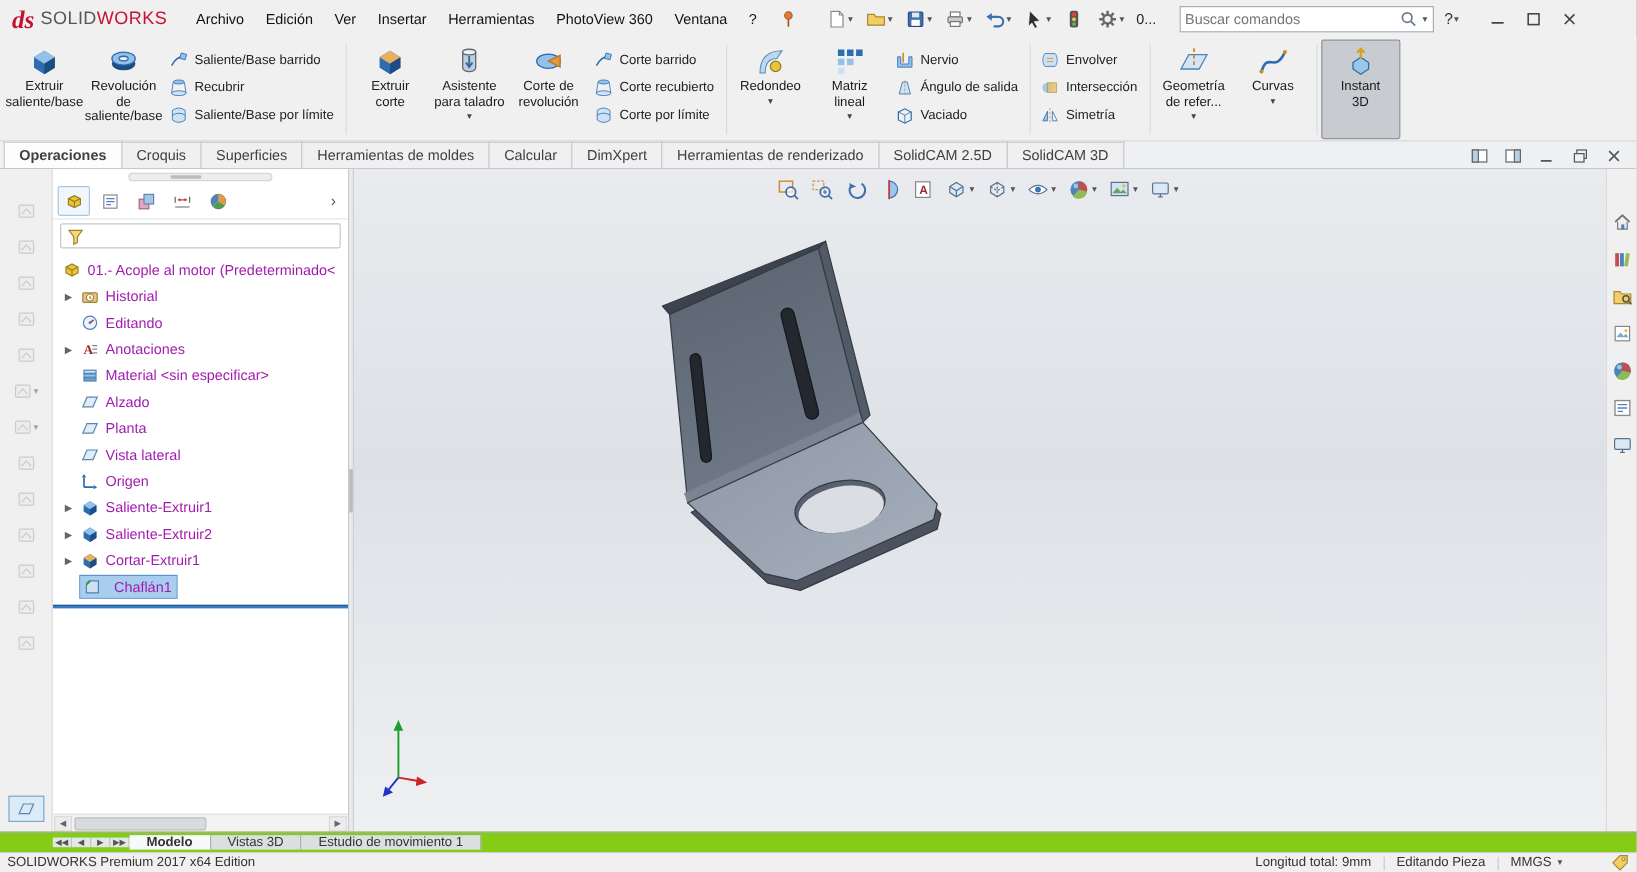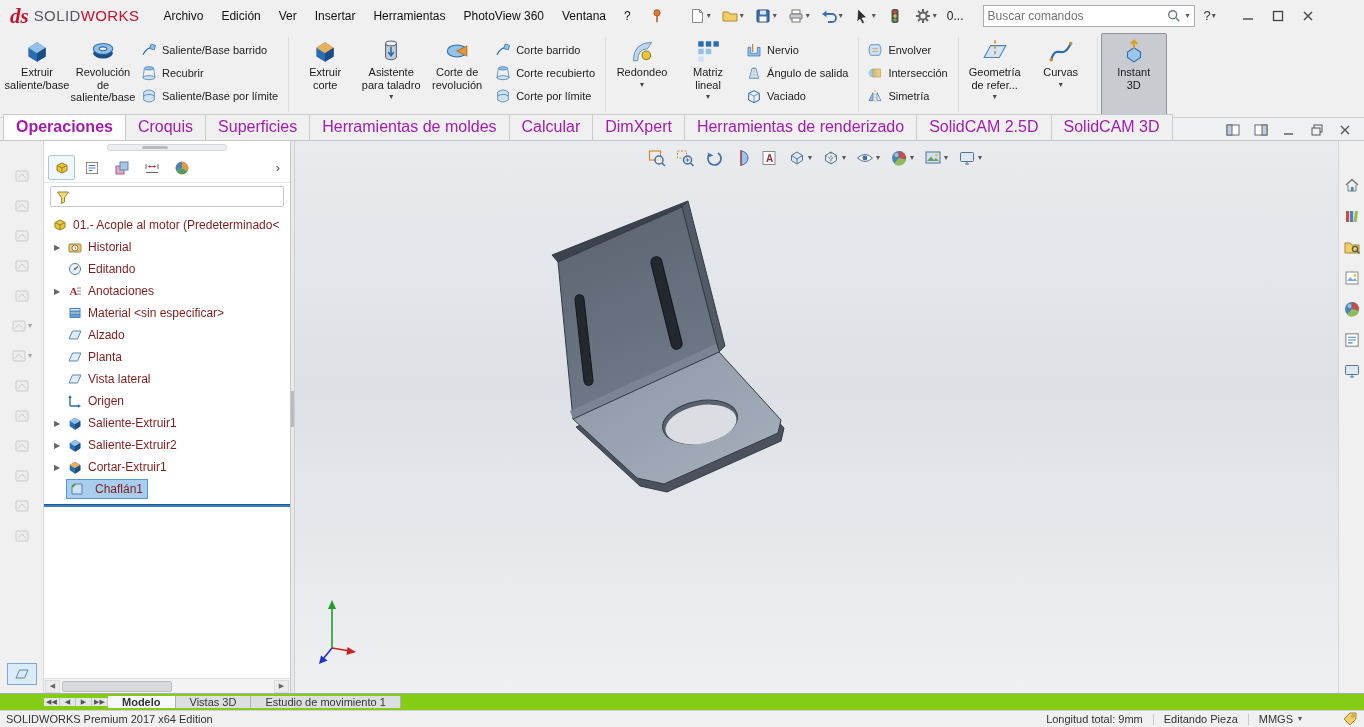--- a/index.html
+++ b/index.html
@@ -31,21 +31,21 @@
 .bigbtn{display:flex;flex-direction:column;align-items:center;justify-content:flex-start;width:66px;padding:4px 1px 1px;gap:2px;border:1px solid transparent;border-radius:2px}
 .bigbtn .lbl{font-size:11px;line-height:12.5px;text-align:center;white-space:pre-line;color:#1a1a1a}
 .bigbtn.active{background:#c8ccd1;border-color:#8f949a}
 .bigbtn .bdd{font-size:8px;color:#444;line-height:7px}
 .smallcol{display:flex;flex-direction:column;padding-top:5px}
 .smallbtn{display:flex;align-items:center;gap:5px;font-size:11px;height:23px;padding:0 6px 0 4px;border:1px solid transparent;border-radius:2px;white-space:nowrap}
 .s26{width:26px;height:26px}.s16{width:16px;height:16px}.s18{width:18px;height:18px}
 
 
 .tabbar{position:absolute;top:118px;left:0;width:1364px;height:23px;background:#eef0f1;border-bottom:1px solid #c5c7c9;display:flex;align-items:flex-end;padding-left:3px}
-.ctab{padding:3px 12px 4px;font-size:16px;color:#a21caf;background:#f0f0f1;border:1px solid #c9cacc;border-bottom:none;margin-right:-1px}
+.ctab{padding:3px 12px 4px;font-size:12px;color:#404040;background:#f0f0f1;border:1px solid #c9cacc;border-bottom:none;margin-right:-1px}
 .ctab.active{background:#fdfdfd;font-weight:bold;position:relative;z-index:2}
 .tabbar-right{margin-left:auto;display:flex;align-items:center;gap:10px;padding:0 10px 2px}
 .tbicon{width:18px;height:16px;display:flex;align-items:center;justify-content:center}
 
 
 .main{position:absolute;top:141px;left:0;width:1364px;height:552px;display:flex}
 .lstrip{width:44px;background:#f0f0f1;border-right:1px solid #d8d8da;display:flex;flex-direction:column;align-items:center;padding-top:24px;gap:8px}
 .stripbtn{width:30px;height:22px;display:flex;align-items:center;justify-content:center;opacity:.5}
 .stripbtn.on{opacity:1;border:1px solid #7fa8cd;background:#dcebf8;margin-top:auto;margin-bottom:8px}
 
@@ -57,21 +57,21 @@
 .fm-tabs{display:flex;align-items:center;gap:3px;padding:1px 4px 2px;border-bottom:1px solid #e6e7e8}
 .fmtab{width:27px;height:25px;display:flex;align-items:center;justify-content:center;border:1px solid transparent;border-radius:2px}
 .fmtab.active{background:#f1f6fb;border-color:#a9c7e2}
 .fm-exp{margin-left:auto;font-size:13px;color:#555;padding:0 6px}
 .fm-filter{display:flex;align-items:center;gap:4px;margin:3px 6px;height:21px;border:1px solid #c6c8ca;border-radius:2px;padding:0 4px;background:#fff}
 .fm-filter input{flex:1;border:none;outline:none;font-size:11px;background:transparent}
 .fm-tree{flex:1;padding-top:4px;overflow:hidden;font-size:12px}
 .trow{display:flex;align-items:center;height:22px;padding-left:10px;gap:0}
 .trow .tw{width:13px;font-size:8px;color:#666;flex:none;text-align:left}
 .trow .ic{flex:none;margin-right:5px;display:flex}
-.trow .tl{white-space:nowrap;color:#7f1d1d}
+.trow .tl{white-space:nowrap;color:#a21caf}
 .trow.root{padding-left:8px;}
 .selwrap{display:flex;align-items:center;gap:5px;background:#a8cdee;outline:1px solid #5a96cf;padding:1px 4px 1px 2px}
 .rollback{height:3px;background:#3a7cc2;border-top:1px solid #1e5globals;border-top:1px solid #1e5a96;margin-top:4px;width:100%}
 .fm-hscroll{height:15px;border-top:1px solid #e3e4e5;background:#f3f3f4;display:flex;align-items:center;padding:0 1px}
 .sarr{width:15px;height:13px;display:flex;align-items:center;justify-content:center;font-size:7px;color:#666;background:#ececed;border:1px solid #dadbdc}
 .strack{flex:1;height:13px;position:relative}
 .sthumb{position:absolute;left:2px;top:1px;width:110px;height:11px;background:#d9dadb;border:1px solid #bcbdbf;border-radius:2px}
 .vsplit{width:4px;background:#e8e9ea;border-right:1px solid #cfd0d2;position:relative}
 .vsplit .grip{position:absolute;top:250px;left:0;width:3px;height:36px;background:#b9bcbf}
 

